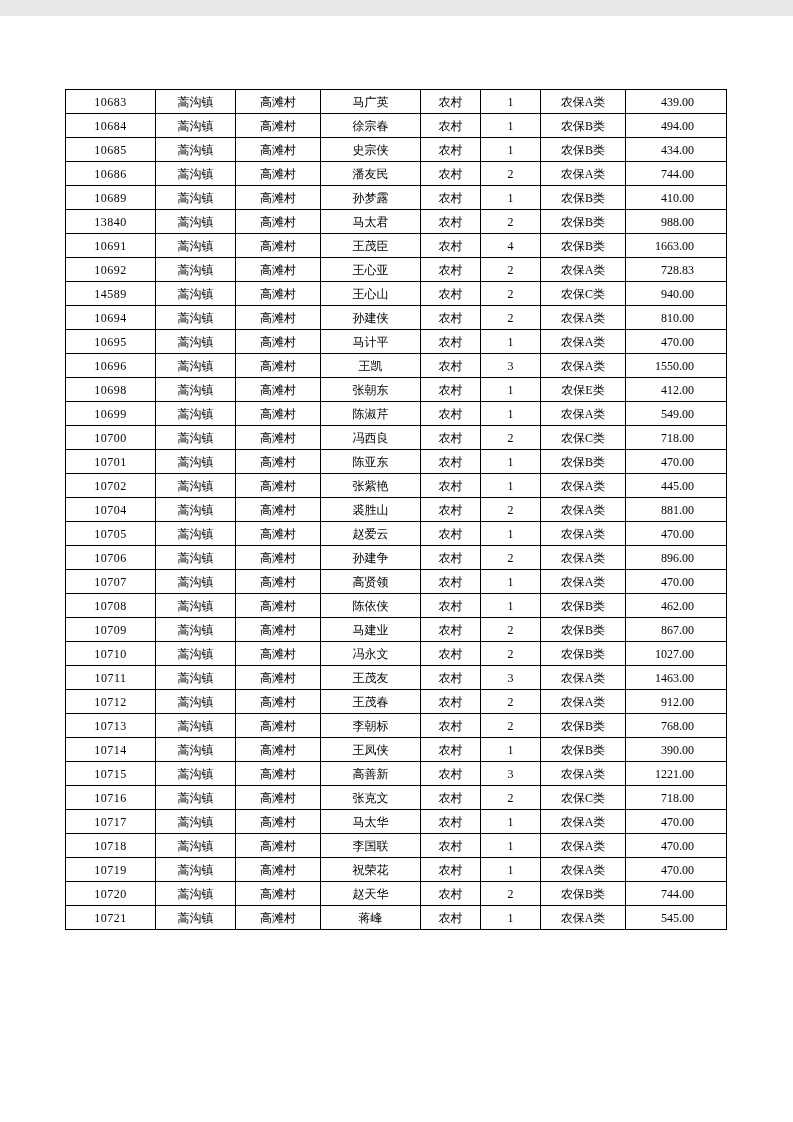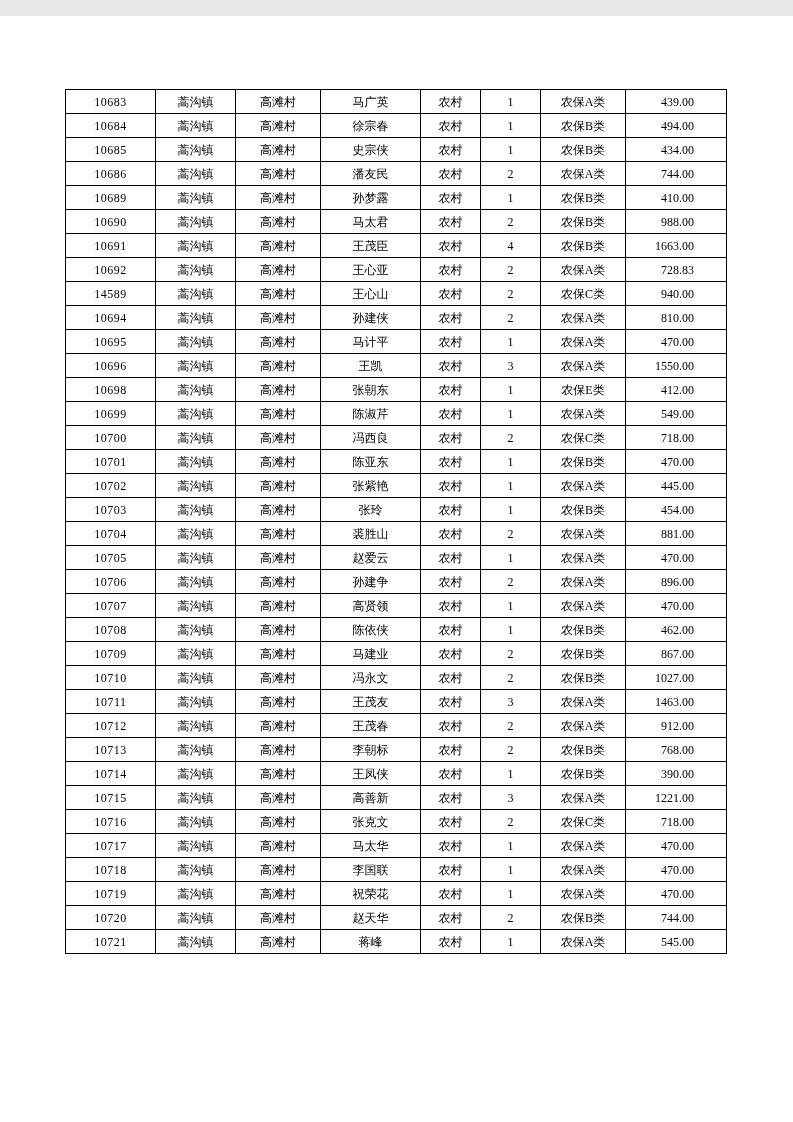--- a/index.html
+++ b/index.html
@@ -105,21 +105,21 @@
           <td class="col-id">10689</td>
           <td class="col-town">蒿沟镇</td>
           <td class="col-village">高滩村</td>
           <td class="col-name">孙梦露</td>
           <td class="col-category">农村</td>
           <td class="col-count">1</td>
           <td class="col-insurance_type">农保B类</td>
           <td class="col-amount">410.00</td>
         </tr>
         <tr>
-          <td class="col-id">10690</td>
+          <td class="col-id">13840</td>
           <td class="col-town">蒿沟镇</td>
           <td class="col-village">高滩村</td>
           <td class="col-name">马太君</td>
           <td class="col-category">农村</td>
           <td class="col-count">2</td>
           <td class="col-insurance_type">农保B类</td>
           <td class="col-amount">988.00</td>
         </tr>
         <tr>
           <td class="col-id">10691</td>
@@ -223,30 +223,20 @@
         </tr>
         <tr>
           <td class="col-id">10702</td>
           <td class="col-town">蒿沟镇</td>
           <td class="col-village">高滩村</td>
           <td class="col-name">张紫艳</td>
           <td class="col-category">农村</td>
           <td class="col-count">1</td>
           <td class="col-insurance_type">农保A类</td>
           <td class="col-amount">445.00</td>
-        </tr>
-        <tr>
-          <td class="col-id">10703</td>
-          <td class="col-town">蒿沟镇</td>
-          <td class="col-village">高滩村</td>
-          <td class="col-name">张玲</td>
-          <td class="col-category">农村</td>
-          <td class="col-count">1</td>
-          <td class="col-insurance_type">农保B类</td>
-          <td class="col-amount">454.00</td>
         </tr>
         <tr>
           <td class="col-id">10704</td>
           <td class="col-town">蒿沟镇</td>
           <td class="col-village">高滩村</td>
           <td class="col-name">裘胜山</td>
           <td class="col-category">农村</td>
           <td class="col-count">2</td>
           <td class="col-insurance_type">农保A类</td>
           <td class="col-amount">881.00</td>

